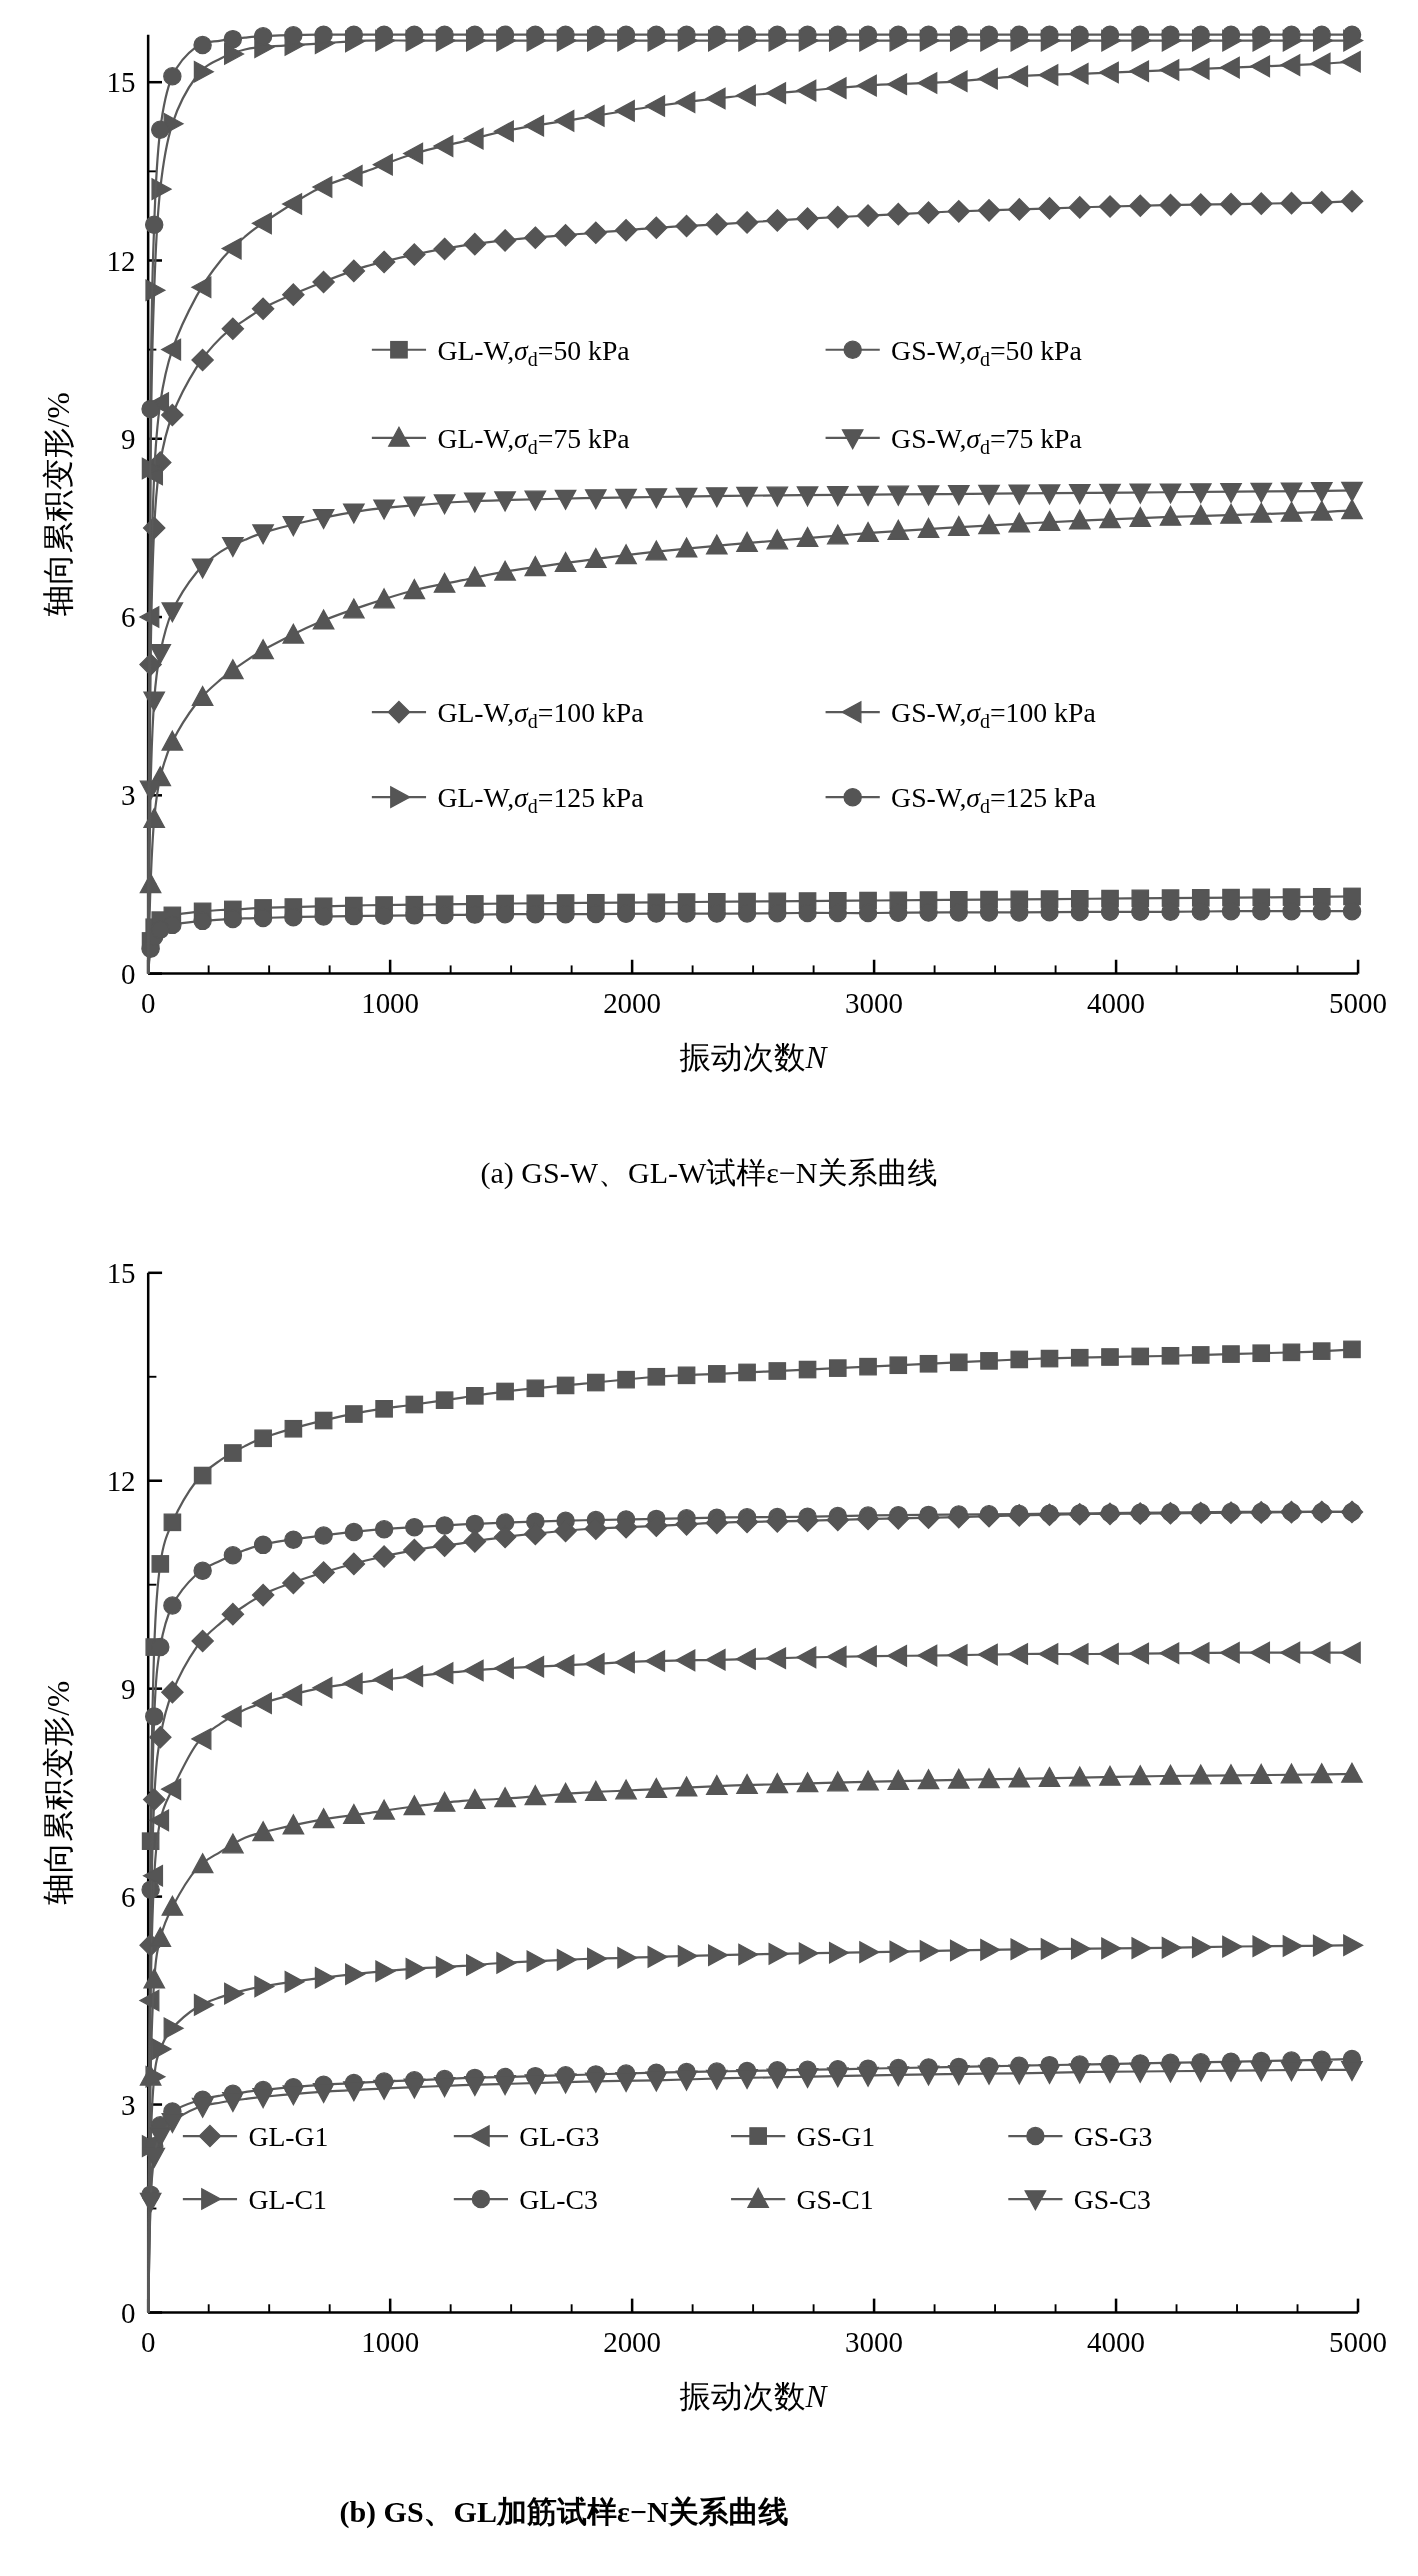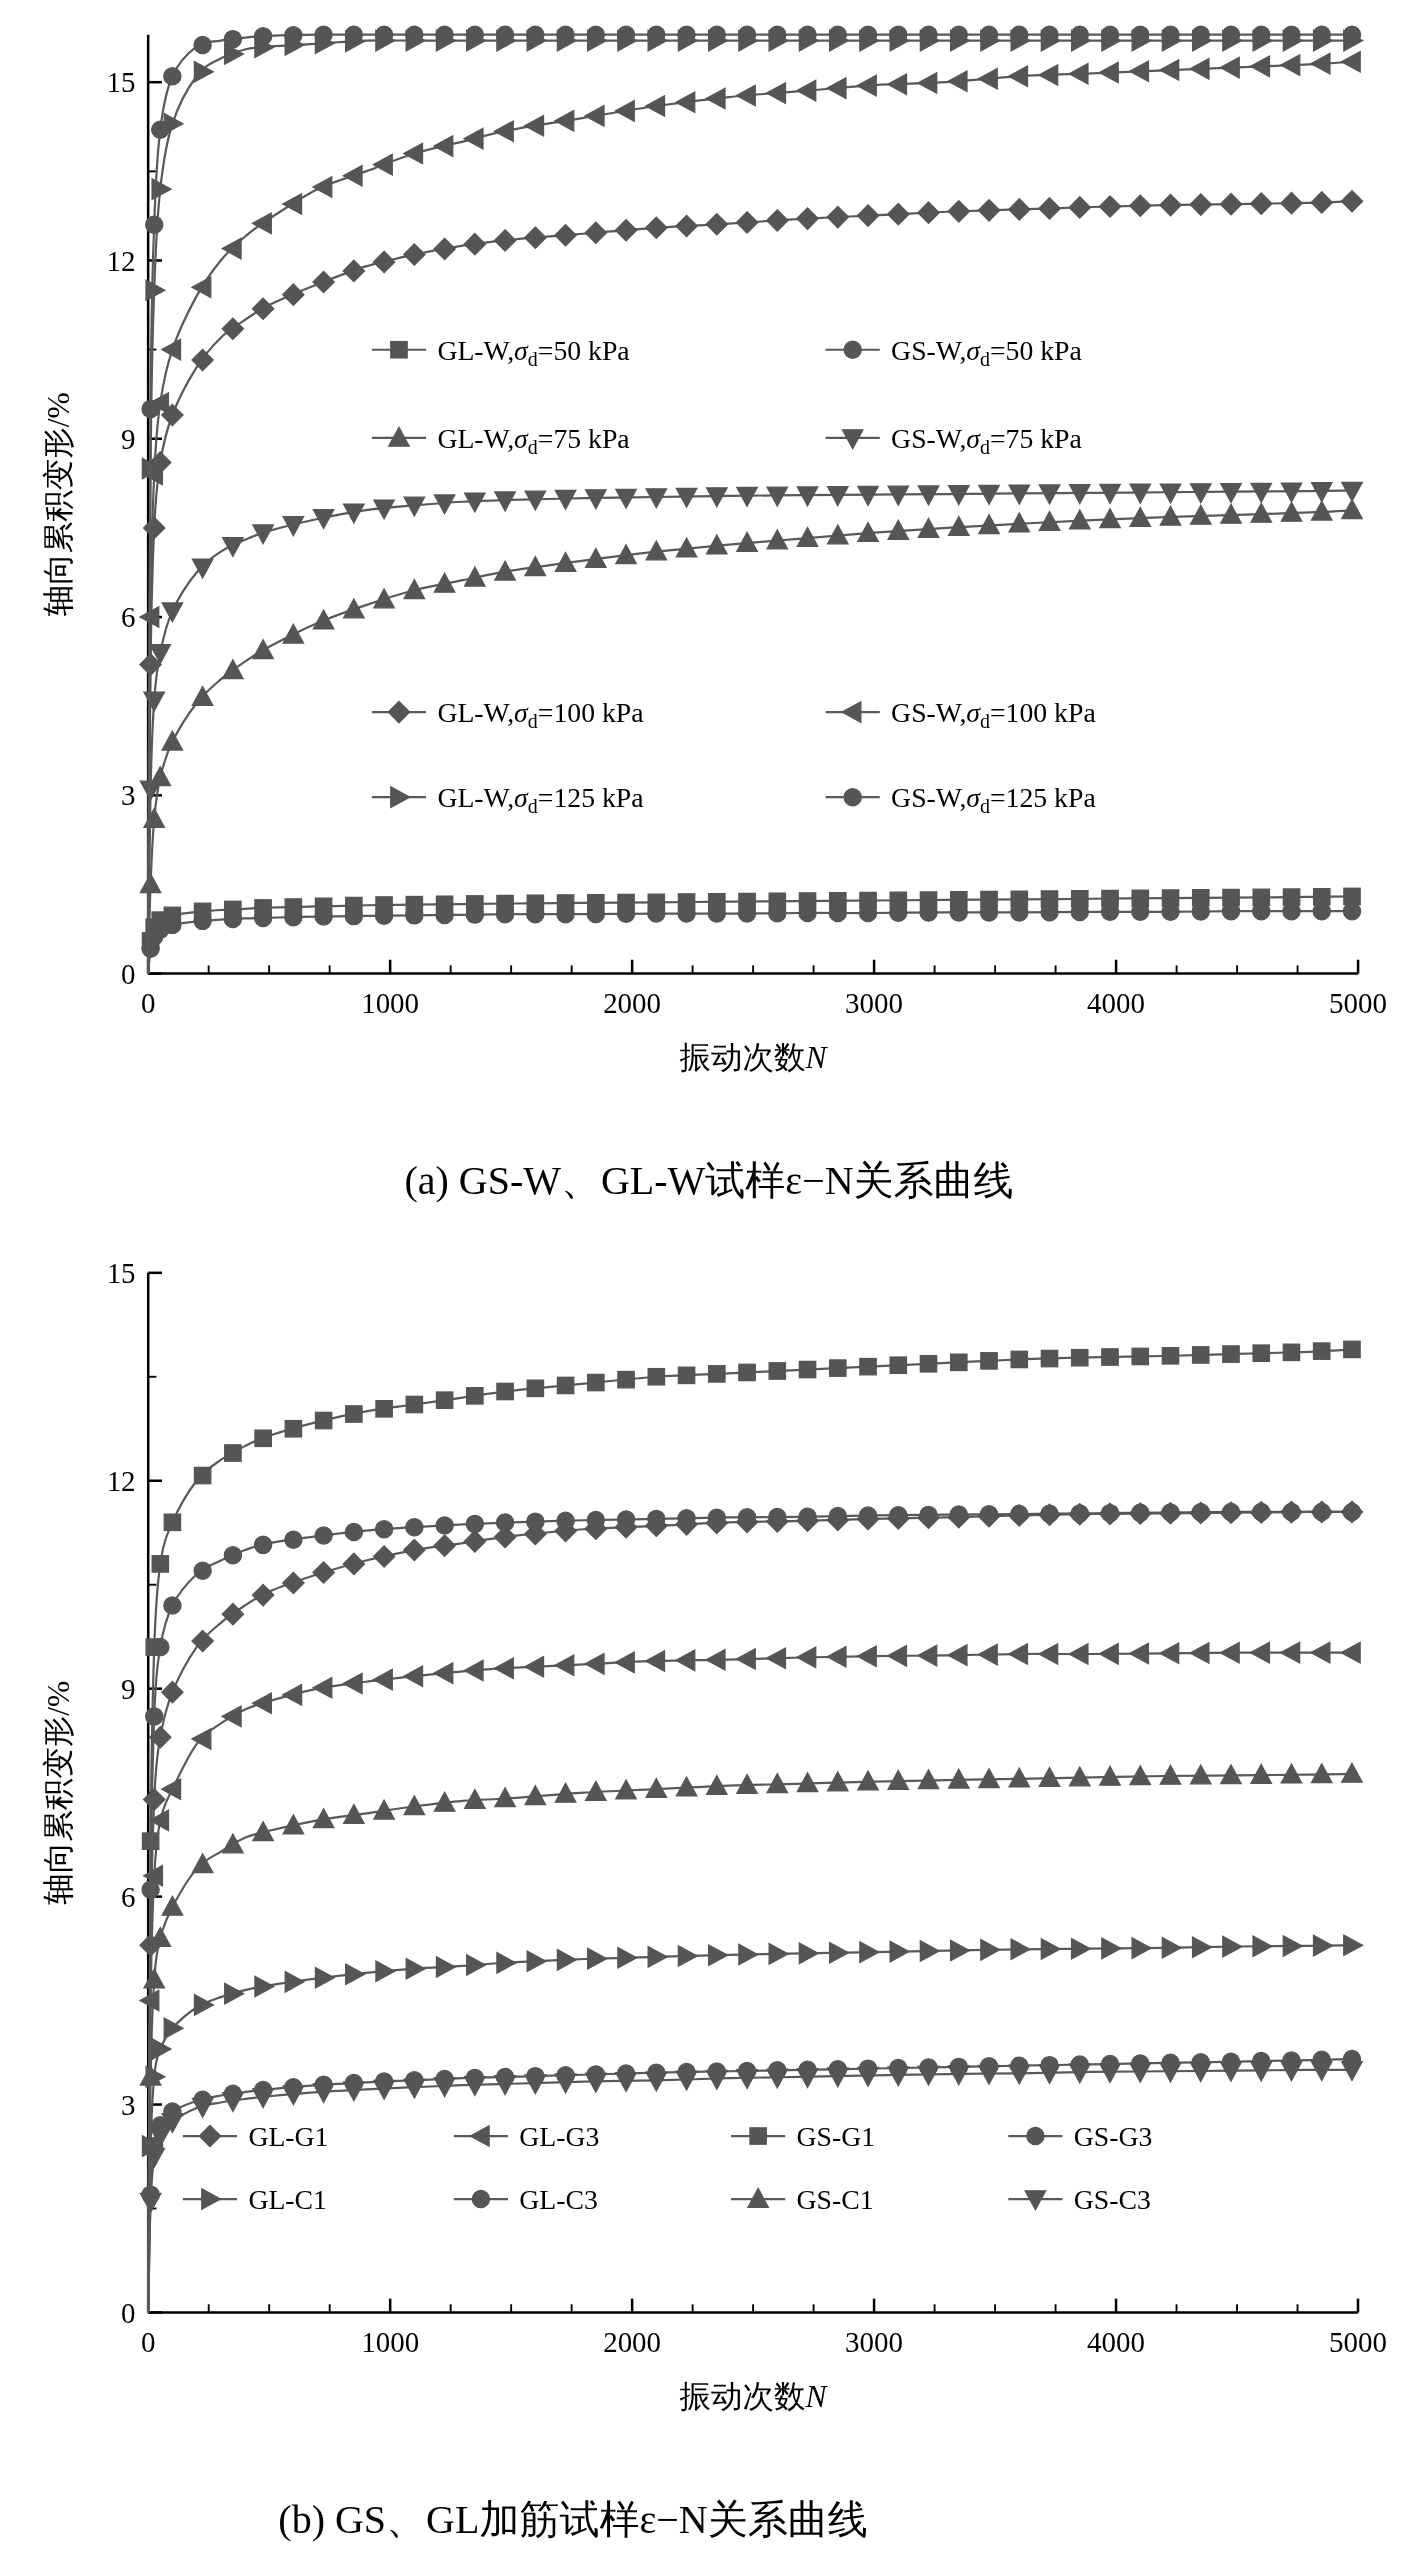--- a/index.html
+++ b/index.html
@@ -25,21 +25,21 @@
   }
   #figure-a { height: 1235px; }
   #figure-b { height: 1336px; }
 
   .plot-wrap {
     position: relative;
     width: 1418px;
   }
   .caption {
     text-align: center;
-    font-size: 40px;
+    font-size: 30px;
     font-family: "Liberation Serif", serif;
     letter-spacing: 0px;
   }
 
   svg { display: block; }
 </style>
 </head>
 <body>
 
 <div class="page">
@@ -944,19 +944,19 @@
             <text x="824" y="1546" font-size="44" font-family="&quot;Liberation Serif&quot;, serif" fill="#000">GL-C3</text>
             <line x1="1160" y1="1530" x2="1246" y2="1530" stroke="#595959" stroke-width="3.5"></line>
             <polygon points="1203,1513.1 1219.25,1543 1186.75,1543" fill="#555555" stroke="#555555" stroke-width="2"></polygon>
             <text x="1264" y="1546" font-size="44" font-family="&quot;Liberation Serif&quot;, serif" fill="#000">GS-C1</text>
             <line x1="1600" y1="1530" x2="1686" y2="1530" stroke="#595959" stroke-width="3.5"></line>
             <polygon points="1643,1546.9 1659.25,1517 1626.75,1517" fill="#555555" stroke="#555555" stroke-width="2"></polygon>
             <text x="1704" y="1546" font-size="44" font-family="&quot;Liberation Serif&quot;, serif" fill="#000">GS-C3</text>
           </g>
         </svg>
     </div>
-    <div class="caption" style="position:absolute; top:1257px; left:9px; width:1128px;">
+    <div class="caption" style="position:absolute; top:1257px; left:0; width:1128px;font-weight:bold;">
       <span>(b) GS、GL加筋试样ε−N关系曲线</span>
     </div>
   </div>
 
 </div>
 
 
 </body></html>

